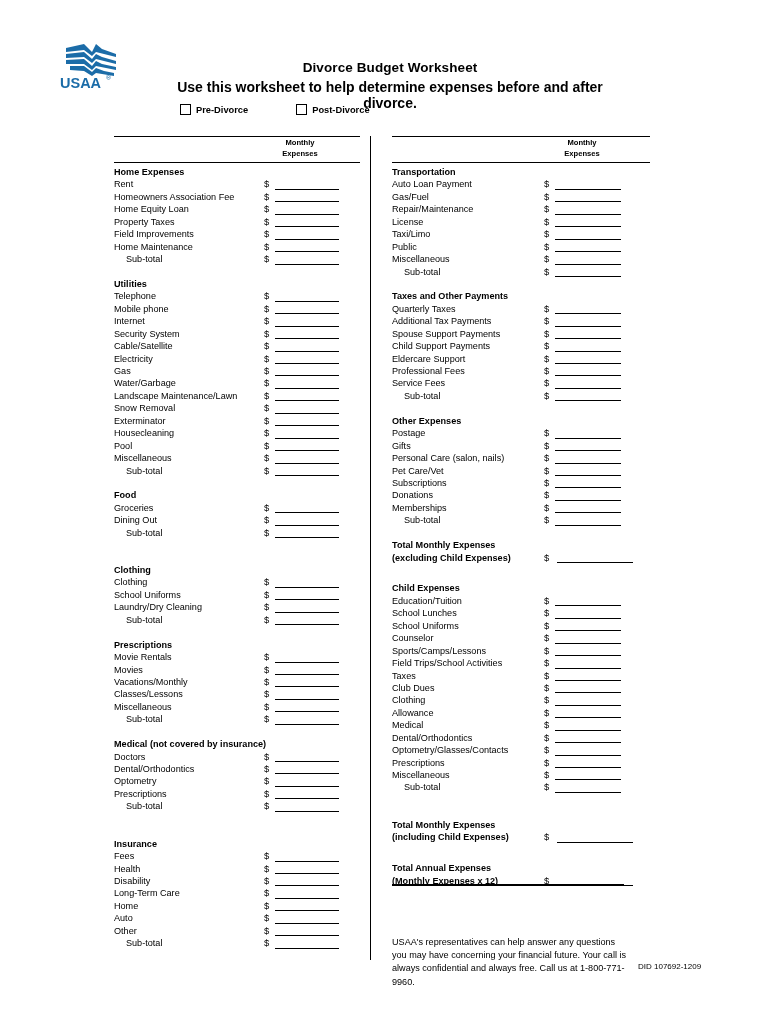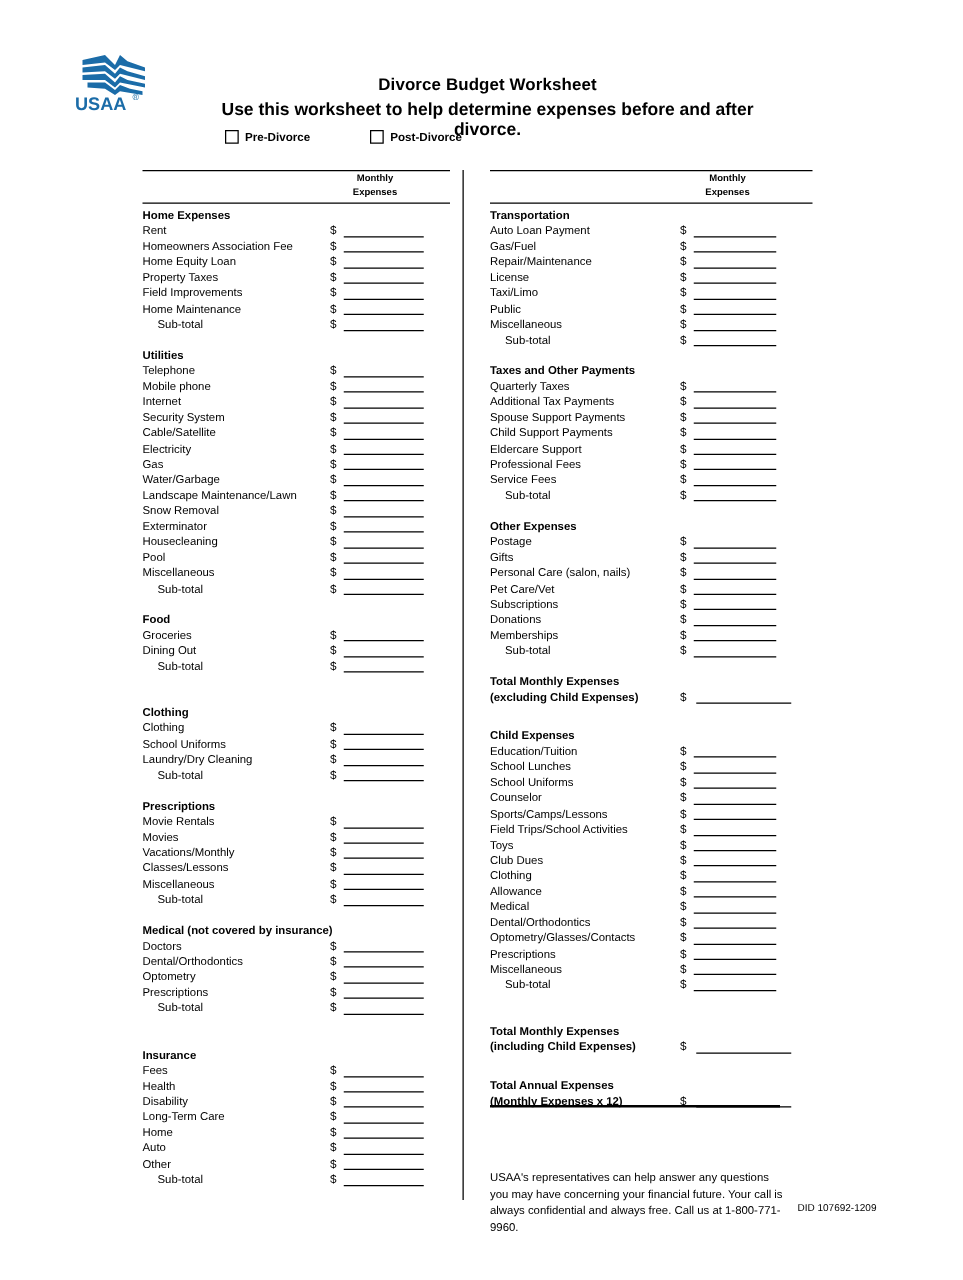--- a/index.html
+++ b/index.html
@@ -365,21 +365,21 @@
         </div>
         <div class="row spacer"></div>
         <div class="row spacer" style="height: 6px;"></div>
         <div class="row head"><span class="lbl">Child Expenses</span></div>
         <div class="row"><span class="lbl">Education/Tuition</span><span class="amt"><span class="dollar">$</span><span class="fline"></span></span></div>
         <div class="row"><span class="lbl">School Lunches</span><span class="amt"><span class="dollar">$</span><span class="fline"></span></span></div>
         <div class="row"><span class="lbl">School Uniforms</span><span class="amt"><span class="dollar">$</span><span class="fline"></span></span></div>
         <div class="row"><span class="lbl">Counselor</span><span class="amt"><span class="dollar">$</span><span class="fline"></span></span></div>
         <div class="row"><span class="lbl">Sports/Camps/Lessons</span><span class="amt"><span class="dollar">$</span><span class="fline"></span></span></div>
         <div class="row"><span class="lbl">Field Trips/School Activities</span><span class="amt"><span class="dollar">$</span><span class="fline"></span></span></div>
-        <div class="row"><span class="lbl">Toys</span><span class="amt"><span class="dollar">$</span><span class="fline"></span></span></div>
+        <div class="row"><span class="lbl">Taxes</span><span class="amt"><span class="dollar">$</span><span class="fline"></span></span></div>
         <div class="row"><span class="lbl">Club Dues</span><span class="amt"><span class="dollar">$</span><span class="fline"></span></span></div>
         <div class="row"><span class="lbl">Clothing</span><span class="amt"><span class="dollar">$</span><span class="fline"></span></span></div>
         <div class="row"><span class="lbl">Allowance</span><span class="amt"><span class="dollar">$</span><span class="fline"></span></span></div>
         <div class="row"><span class="lbl">Medical</span><span class="amt"><span class="dollar">$</span><span class="fline"></span></span></div>
         <div class="row"><span class="lbl">Dental/Orthodontics</span><span class="amt"><span class="dollar">$</span><span class="fline"></span></span></div>
         <div class="row"><span class="lbl">Optometry/Glasses/Contacts</span><span class="amt"><span class="dollar">$</span><span class="fline"></span></span></div>
         <div class="row"><span class="lbl">Prescriptions</span><span class="amt"><span class="dollar">$</span><span class="fline"></span></span></div>
         <div class="row"><span class="lbl">Miscellaneous</span><span class="amt"><span class="dollar">$</span><span class="fline"></span></span></div>
         <div class="row sub"><span class="lbl">Sub-total</span><span class="amt"><span class="dollar">$</span><span class="fline"></span></span></div>
         <div class="row spacer"></div>

